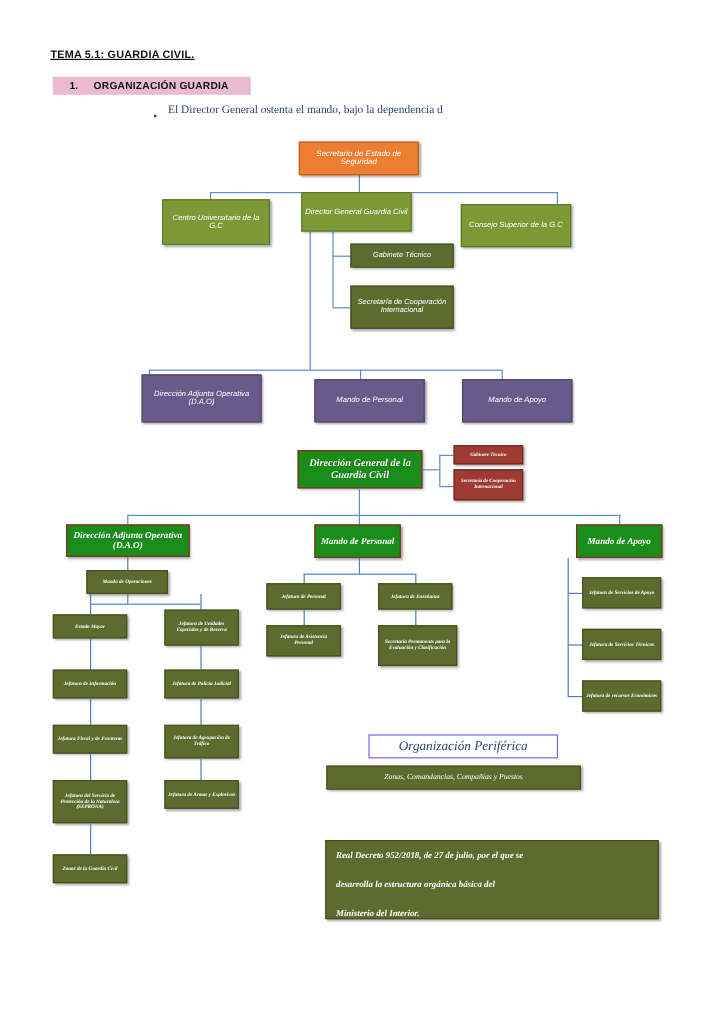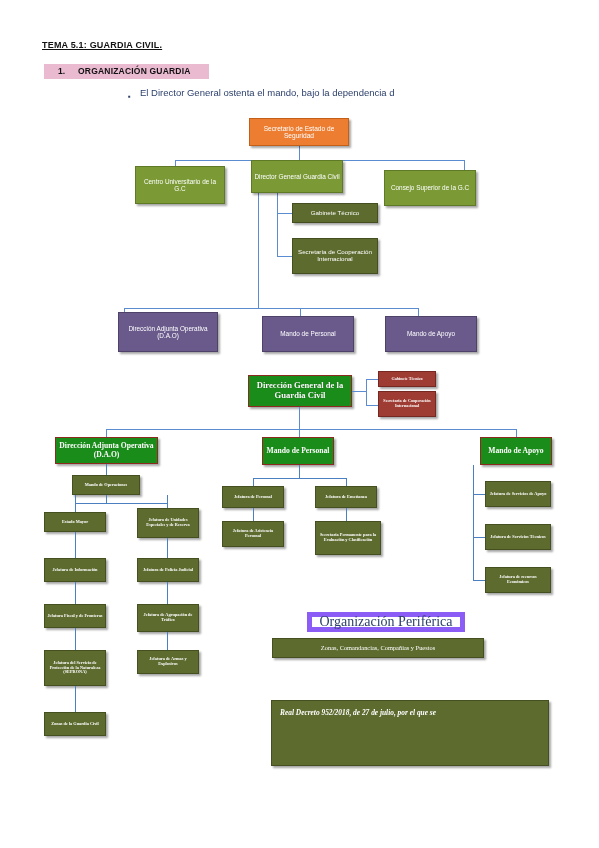--- a/index.html
+++ b/index.html
@@ -25,31 +25,32 @@
   }
   .section-title{
     position:absolute;left:78px;top:66px;font-size:8.5px;font-weight:bold;color:#111;
     letter-spacing:.2px;
   }
   .bullet-dot{
     position:absolute;left:128px;top:92px;font-size:8px;color:#30436b;
   }
   .bullet-text{
     position:absolute;left:140px;top:86px;width:270px;
-    font-family:Liberation Sans, sans-serif;font-size:9.5px;color:#2b3f6b;
+    font-family:Liberation Serif, serif;font-size:9.5px;color:#2b3f6b;
     line-height:13px;text-align:justify;
   }
   .bullet-text .l2{display:block;}
 
   
   .box{
     position:absolute;box-sizing:border-box;
     display:flex;align-items:center;justify-content:center;text-align:center;
     color:#ffffff;line-height:1.12;
     box-shadow:1.5px 1.5px 2px rgba(0,0,0,.35);
+    font-style:italic;
   }
   .box span{display:block;width:100%;padding:0 2px;}
 
   .orange{background:#ED7D31;border:1px solid #c45f18;font-size:6.6px;}
   .olive {background:#7B9A36;border:1px solid #5f7a27;font-size:6.4px;}
   .oliveD{background:#5d6b2f;border:1px solid #444f21;font-size:6.2px;}
   .purple{background:#6a5a8c;border:1px solid #4f4269;font-size:6.4px;}
   .greenS{
     background:#1a8c1a;border:1.5px solid #8b2b20;
     font-family:"Liberation Serif",serif;font-weight:bold;font-size:8.6px;
@@ -66,22 +67,22 @@
   .treebox{
     background:#5d6b2f;border:1px solid #44501f;
     font-family:"Liberation Serif",serif;font-weight:bold;
     font-size:4.3px;color:#ffffff;
   }
   .olivebar{
     background:#5d6b2f;border:1px solid #44501f;
     font-family:"Liberation Serif",serif;font-size:6.4px;color:#fff;
   }
   .periferica{
-    background:#ffffff;border:5px solid #8b5cf6;
-    font-family:"Liberation Serif",serif;font-size:14px;color:#2b3f6b;
+    background:#ffffff;border:1px solid #8b5cf6;
+    font-family:"Liberation Serif",serif;font-size:11px;color:#2b3f6b;
     box-shadow:none;
   }
   .decreto{
     background:#5d6b2f;border:1px solid #44501f;
     font-family:"Liberation Serif",serif;font-style:italic;font-weight:bold;
     font-size:7.4px;color:#fff;text-align:left;line-height:12px;
     align-items:flex-start;justify-content:flex-start;padding:6px 8px;
   }
   .decreto span{text-align:left;padding:0;}
 
@@ -284,17 +285,18 @@
   <div class="box periferica" style="left:307px;top:612px;width:158px;height:20px;color:#2b3f6b;">
     <span>Organización Periférica</span>
   </div>
   <div class="box olivebar" style="left:272px;top:638px;width:212px;height:20px;">
     <span>Zonas, Comandancias, Compañías y Puestos</span>
   </div>
 
   <div class="box decreto" style="left:271px;top:700px;width:278px;height:66px;">
     <span>
       <span>Real Decreto 952/2018, de 27 de julio, por el que se</span><br>
-      <br>
+      <span>desarrolla la estructura orgánica básica del</span><br>
+      <span>Ministerio del Interior.</span>
     </span>
   </div>
 
 </div>
 
 </body></html>

